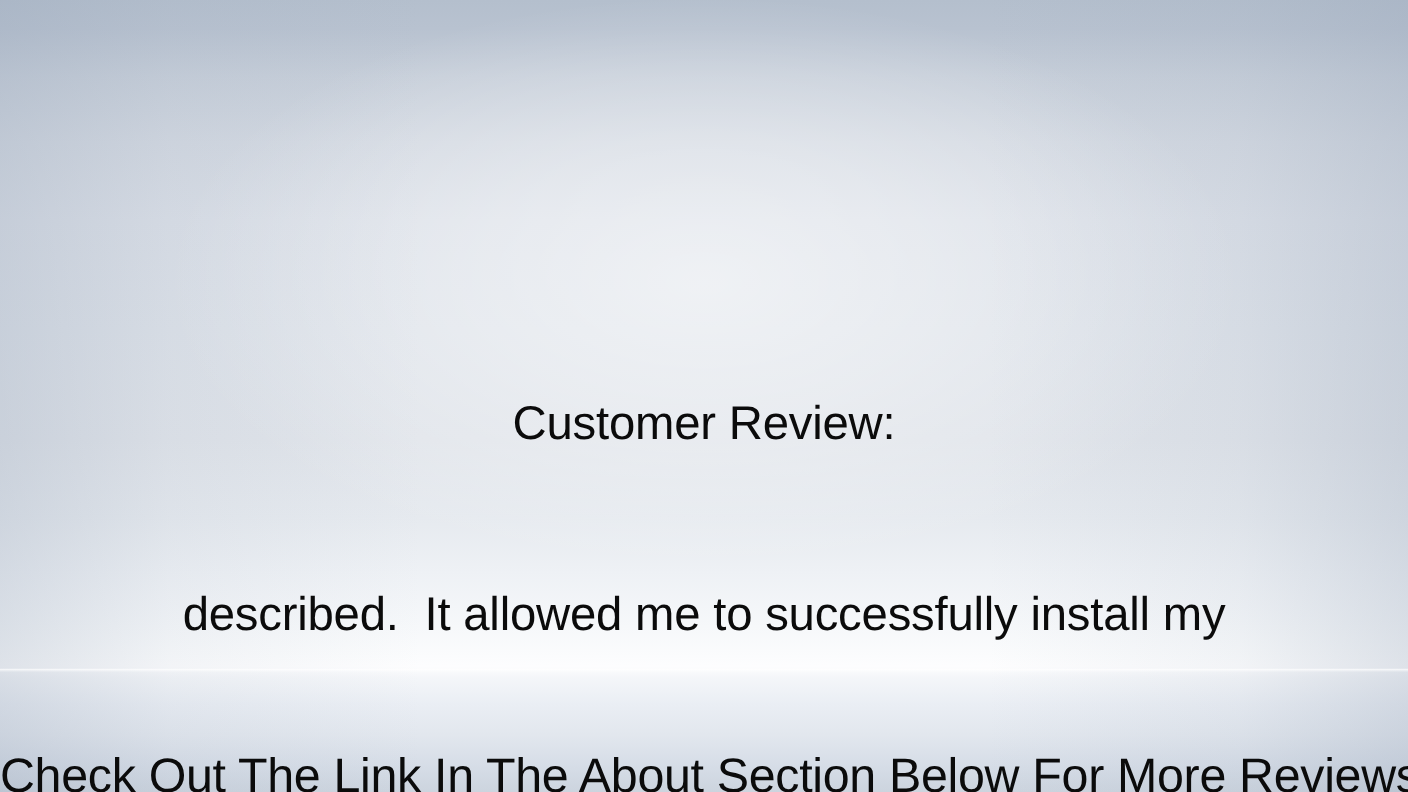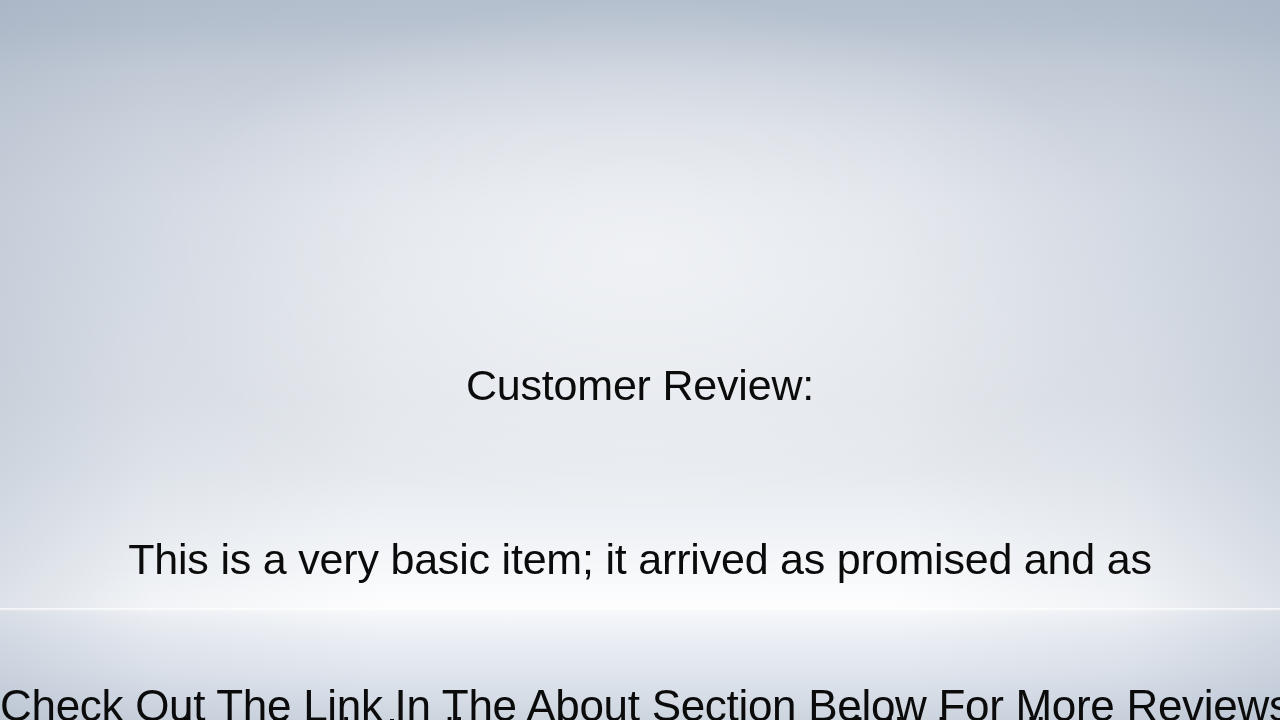--- a/index.html
+++ b/index.html
@@ -126,20 +126,19 @@
 
 <div id="stage">
 
   <div class="bg-base"></div>
   <div class="bg-glow"></div>
   <div class="bg-vignette"></div>
   <div class="bg-seam"></div>
 
   <div class="review-block">
     <span class="review-line">Customer Review:</span>
-    <span class="review-line">This is a very basic item; it arrived as promised and as</span>
     <span class="review-line">described.  It allowed me to successfully install my</span>
     
   </div>
 
   <div class="cta-bar">Check Out The Link In The About Section Below For More Reviews!</div>
 
 </div>
 
 </body></html>

